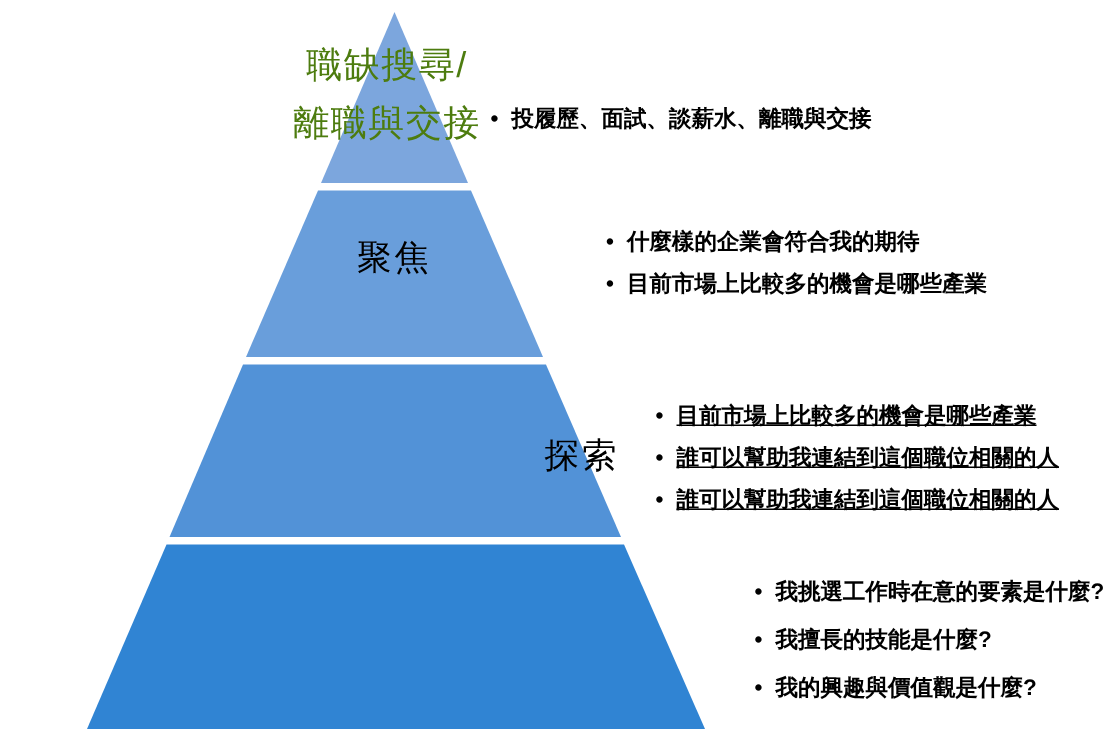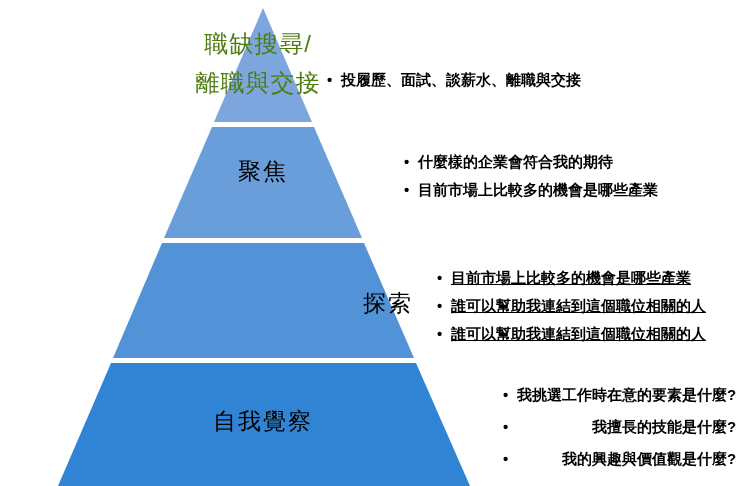--- a/index.html
+++ b/index.html
@@ -59,42 +59,41 @@
   }
   .bullets li::before {
     content: "\2022";
     position: absolute;
     left: 0;
     top: 0;
   }
   .bullets-l1 { left: 327px; top: 68px; line-height: 24px; }
   .bullets-l2 { left: 404px; top: 148px; line-height: 28px; }
   .bullets-l3 { left: 437px; top: 264px; line-height: 28px; text-decoration: underline; }
-  .bullets-l4 { left: 503px; top: 379px; line-height: 32px; text-align: right; }
+  .bullets-l4 { left: 503px; top: 379px; line-height: 32px; }
 </style>
 </head>
 <body>
 
 <div class="canvas">
 
   <svg class="pyramid-svg" width="740" height="486" viewBox="0 0 740 486">
     <polygon points="263,8 312,122 214,122" fill="#7CA6DD"></polygon>
     <polygon points="212,127 314,127 362,238 164,238" fill="#699EDB"></polygon>
     <polygon points="162,243 364,243 414,358 113,358" fill="#5292D7"></polygon>
     <polygon points="111,363 416,363 470,486 58,486" fill="#3084D3"></polygon>
   </svg>
 
   <div class="pyramid-title">
     <div>職缺搜尋/</div>
     <div>離職與交接</div>
   </div>
 
   <div class="level-label label-l2">聚焦</div>
   <div class="level-label label-l3">探索</div>
-  <div class="level-label label-l4">自我覺察</div>
 
   <ul class="bullets bullets-l1">
     <li>投履歷、面試、談薪水、離職與交接</li>
   </ul>
 
   <ul class="bullets bullets-l2">
     <li>什麼樣的企業會符合我的期待</li>
     <li>目前市場上比較多的機會是哪些產業</li>
   </ul>
 

